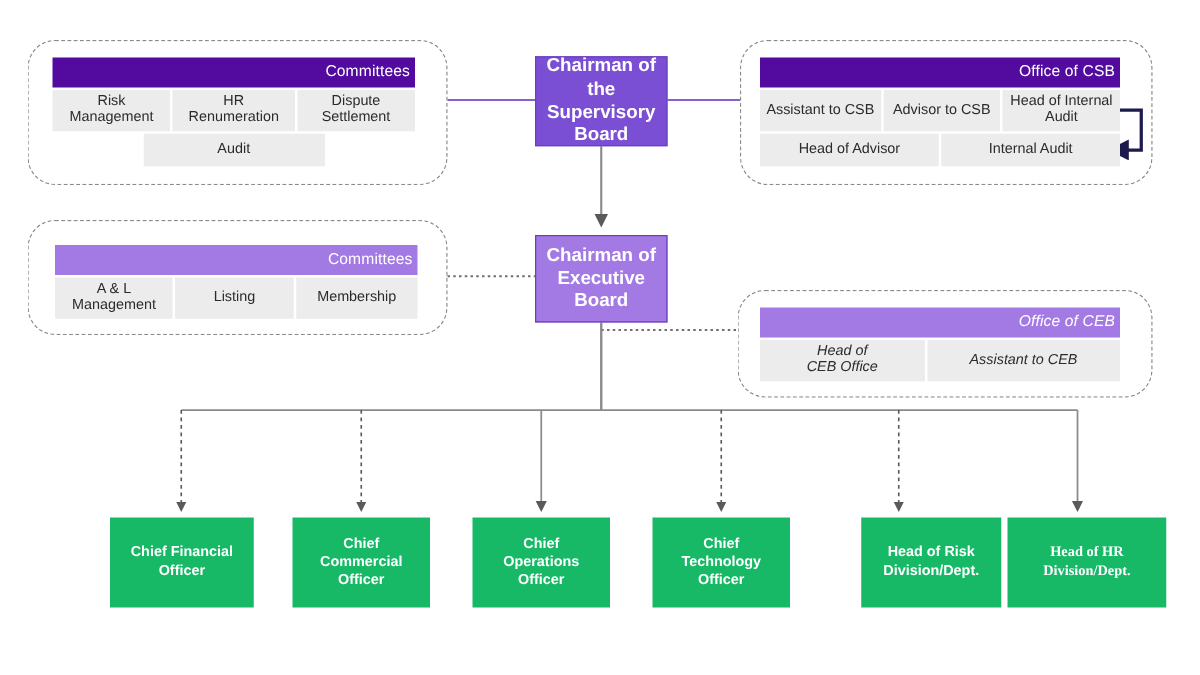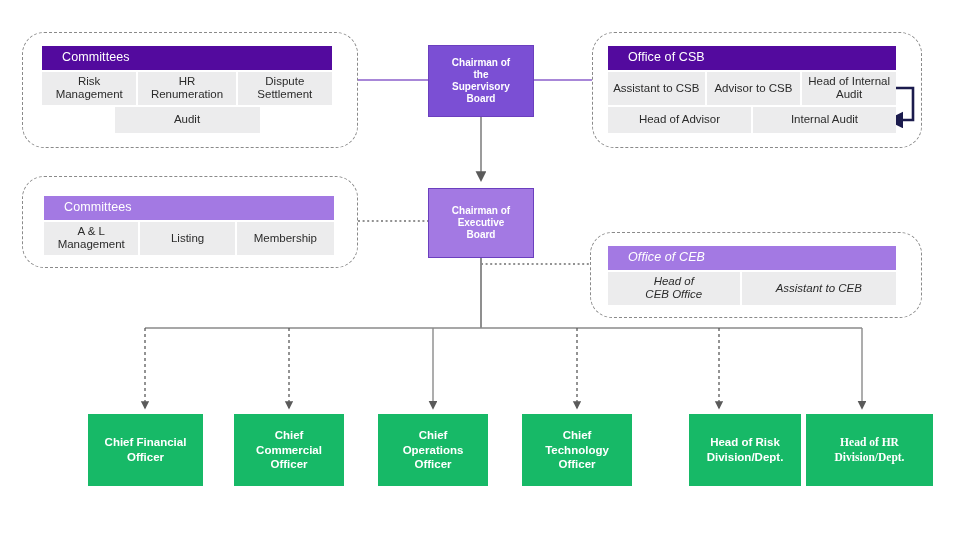--- a/index.html
+++ b/index.html
@@ -38,23 +38,23 @@
   
   .panel {
     position: absolute;
     box-sizing: border-box;
   }
   .panel-head {
     width: 100%;
     box-sizing: border-box;
     color: #ffffff;
     font-size: 12.5px;
-    text-align: left;
+    text-align: right;
     line-height: 1.1;
-    padding: 5px 20px;
+    padding: 5px 4px;
     letter-spacing: .1px;
   }
   .head-dark { background: #530a9e; }
   .head-light { background: #a379e3; }
   .cell-row {
     display: flex;
     width: 100%;
     gap: 2px;
     margin-top: 2px;
   }
@@ -75,21 +75,21 @@
   
   .node {
     position: absolute;
     box-sizing: border-box;
     display: flex;
     align-items: center;
     justify-content: center;
     text-align: center;
     color: #ffffff;
     font-weight: bold;
-    font-size: 10px;
+    font-size: 15px;
     line-height: 1.22;
     border: 1px solid #6b3fbe;
   }
   .node-csb { background: #7b4fd4; }
   .node-ceb { background: #a379e3; }
 
   
   .leaf {
     position: absolute;
     box-sizing: border-box;

